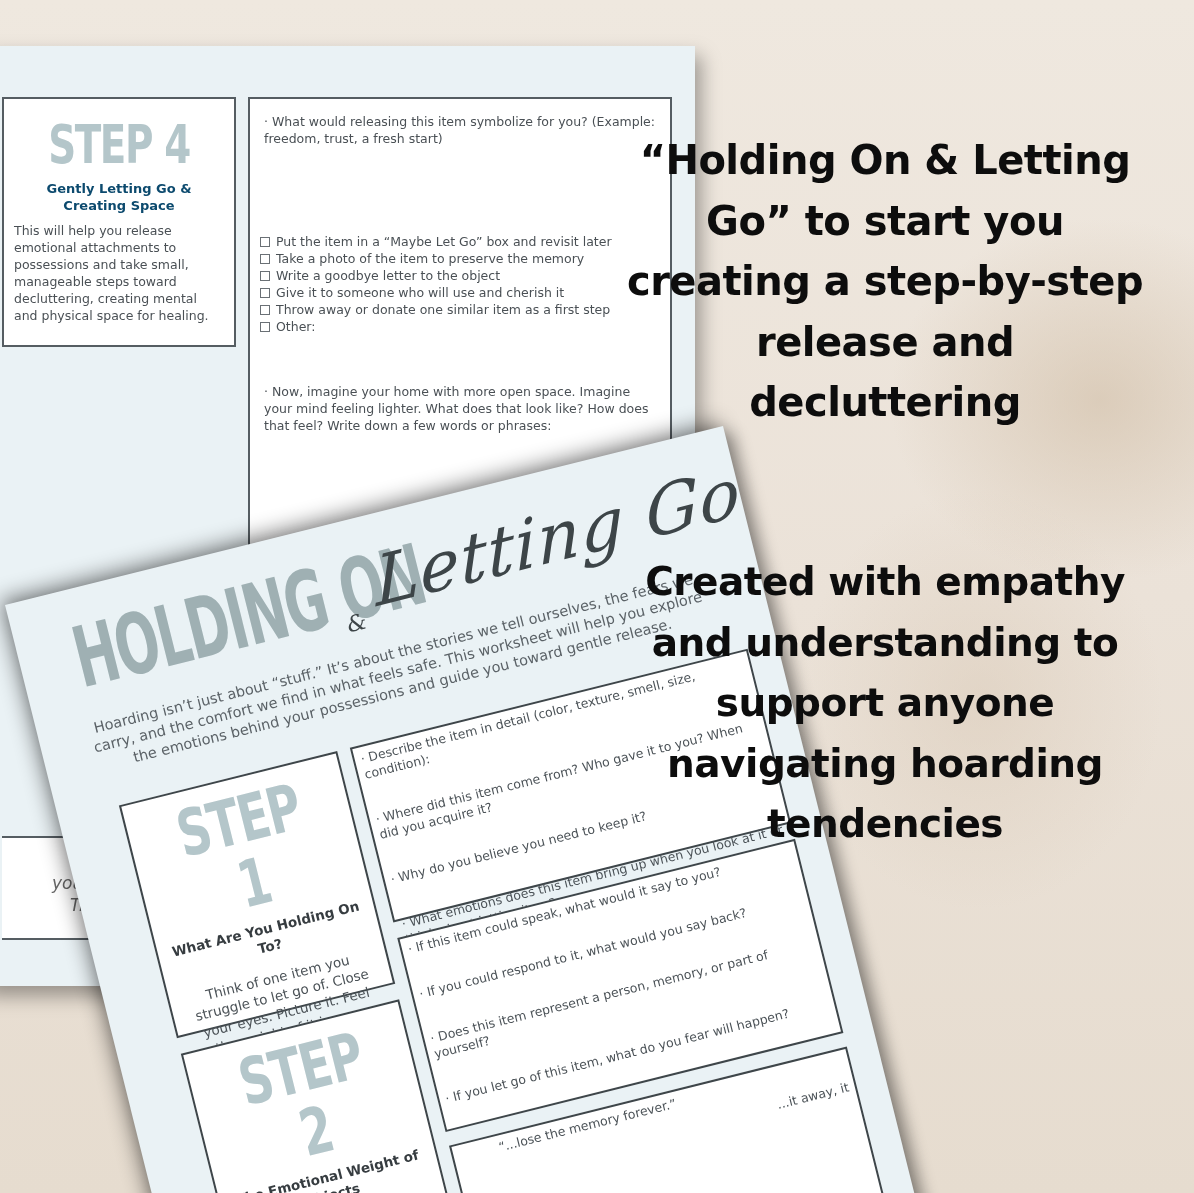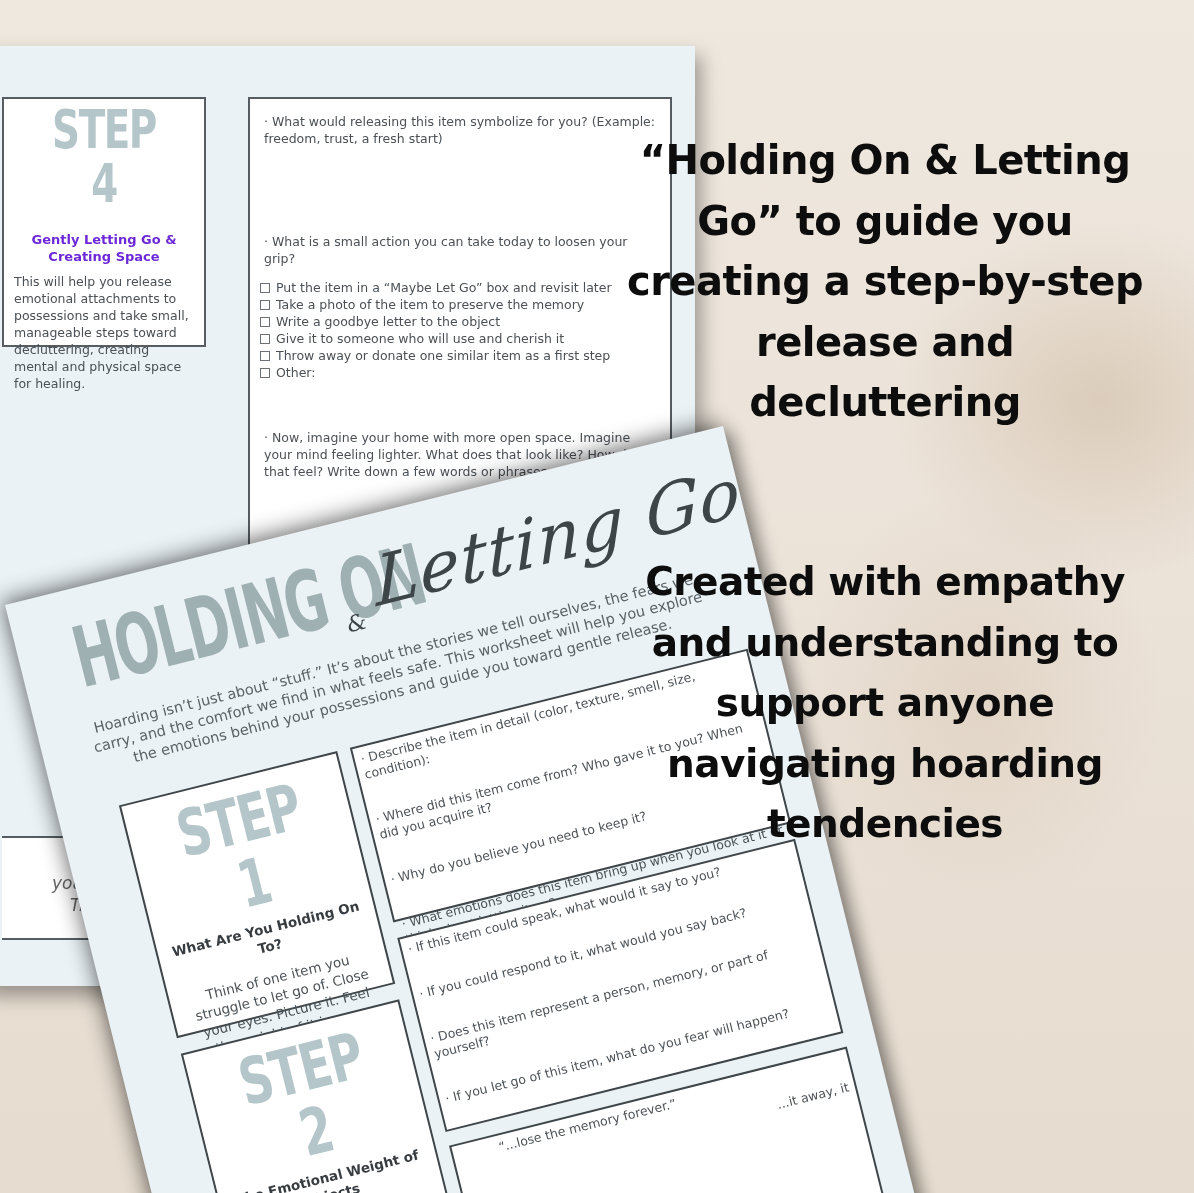--- a/index.html
+++ b/index.html
@@ -13,32 +13,32 @@
     font-family: "DejaVu Sans", sans-serif;
   }
 
   
   .back-page {
     position: absolute; left: -20px; top: 46px; width: 715px; height: 940px;
     background: #eaf2f5;
     box-shadow: 6px 10px 18px rgba(0,0,0,0.35);
   }
   .back-step-box {
-    position: absolute; left: 22px; top: 51px; width: 204px; height: 250px;
+    position: absolute; left: 22px; top: 51px; width: 234px; height: 250px;
     background: #fff; border: 2px solid #555d62; box-sizing: border-box;
-    text-align: center; padding: 0 10px;
+    text-align: center; padding: 15px 10px;
   }
   .step-big {
     font-family: "DejaVu Sans", sans-serif; font-weight: bold;
     color: #b4c6ca; letter-spacing: -2px; transform: scaleX(0.72);
     line-height: 1; display: block;
   }
   .back-step-box .step-big { font-size: 54px; margin-top: 4px; }
   .back-step-title {
-    font-weight: bold; font-size: 13px; color: #6d28d9; margin-top: 20px; line-height: 17px;
+    font-weight: bold; font-size: 13px; color: #0c4a6e; margin-top: 8px; line-height: 17px;
   }
   .back-step-body {
     text-align: left; font-size: 12.5px; color: #4a5055; line-height: 17px; margin-top: 8px;
   }
   .back-questions {
     position: absolute; left: 268px; top: 51px; width: 424px; height: 880px;
     background: #fff; border: 2px solid #555d62; box-sizing: border-box;
     padding: 10px 10px; font-size: 12.5px; color: #4a5055; line-height: 17px;
   }
   .bq { margin: 4px; }
@@ -110,21 +110,20 @@
 
 <div class="back-page">
   <div class="back-step-box">
     <span class="step-big">STEP 4</span>
     <div class="back-step-title">Gently Letting Go &amp; Creating Space</div>
     <div class="back-step-body">This will help you release emotional attachments to possessions and take small, manageable steps toward decluttering, creating mental and physical space for healing.</div>
   </div>
 
   <div class="back-questions">
     <p class="bq bq1">· What would releasing this item symbolize for you? (Example: freedom, trust, a fresh start)</p>
-    <p class="bq bq2">· What is a small action you can take today to loosen your grip?</p>
     <ul class="checklist">
       <li>
           <span class="cb"></span>
           <span>Put the item in a “Maybe Let Go” box and revisit later</span>
         </li>
       <li>
           <span class="cb"></span>
           <span>Take a photo of the item to preserve the memory</span>
         </li>
       <li>
@@ -195,21 +194,21 @@
 
   <div class="front-q" style="left:300px; top:632px; width:410px; height:200px;">
     <p style="margin-left:40px">“...lose the memory forever.”</p>
     <div style="height:10px"></div>
     <p style="text-align:right">...it away, it</p>
   </div>
 </div>
 
 <div class="overlay overlay-1">
   <div>“Holding On &amp; Letting</div>
-  <div>Go” to guide you</div>
+  <div>Go” to start you</div>
   <div>creating a step-by-step</div>
   <div>release and</div>
   <div>decluttering</div>
 </div>
 <div class="overlay overlay-2">
   <div>Created with empathy</div>
   <div>and understanding to</div>
   <div>support anyone</div>
   <div>navigating hoarding</div>
   <div>tendencies</div>

